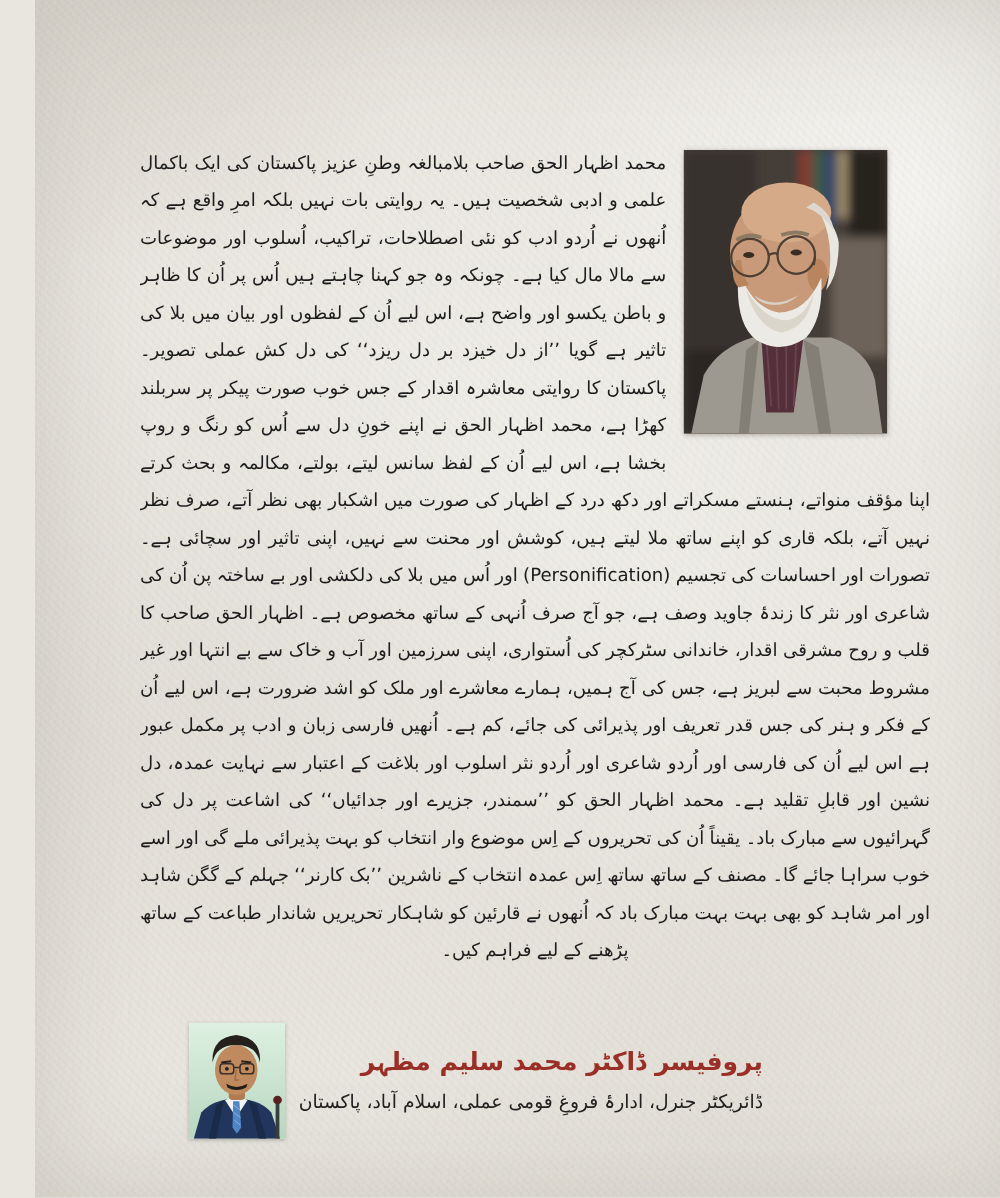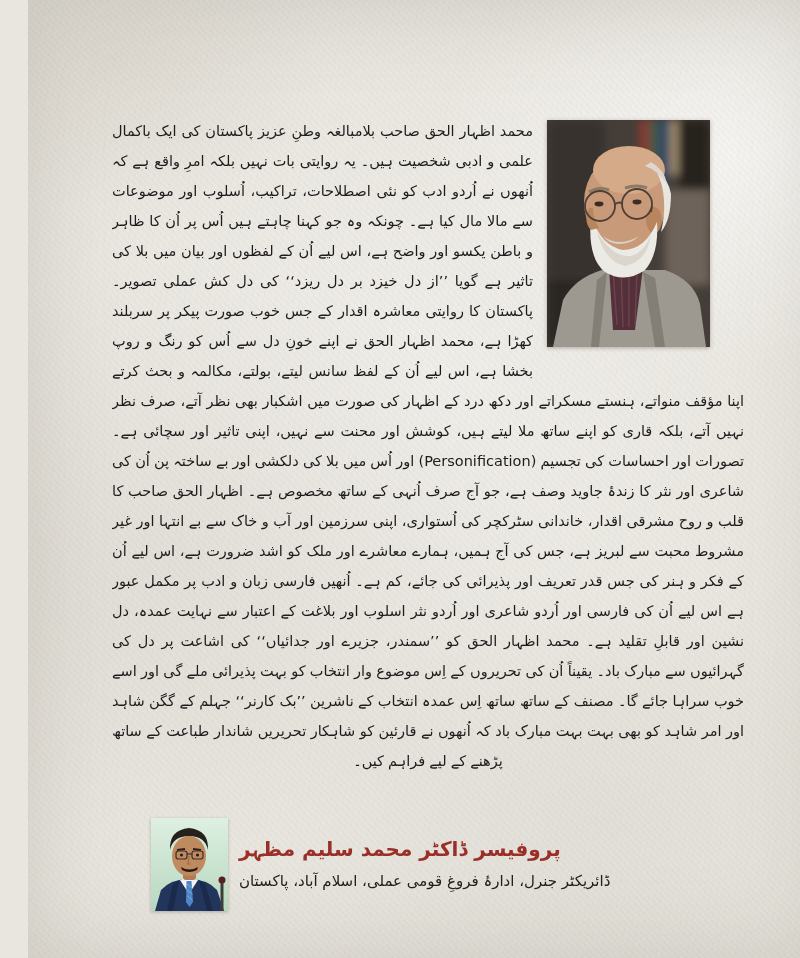--- a/index.html
+++ b/index.html
@@ -42,21 +42,21 @@
     float:right;
     width:163px;height:227px;
     margin:4px 34px 14px 14px;
   }
   .photo-frame svg{display:block;width:163px;height:227px;box-shadow:0 1px 4px rgba(60,50,40,.35);}
   .signature{
     position:absolute;left:123px;top:818px;
     display:flex;align-items:flex-start;gap:11px;
   }
   .sig-photo svg{display:block;width:77px;height:93px;box-shadow:0 1px 3px rgba(60,50,40,.3);}
-  .sig-text{direction:rtl;text-align:left;padding-top:18px;}
+  .sig-text{direction:rtl;text-align:right;padding-top:18px;}
   .sig-name{
     color:#9a2f27;font-weight:bold;font-size:20px;line-height:26px;white-space:nowrap;
   }
   .sig-title{
     color:#22201e;font-size:15px;line-height:22px;margin-top:8px;white-space:nowrap;
   }
 </style>
 </head>
 <body>
 

